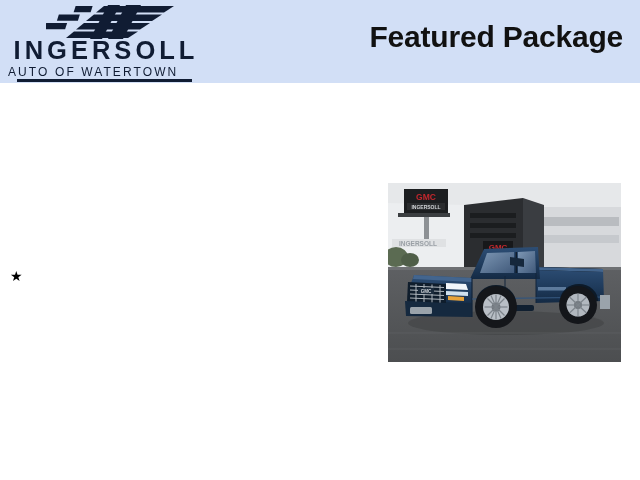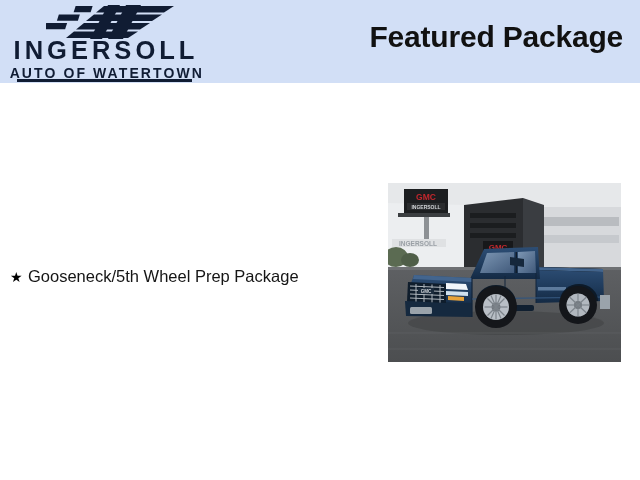--- a/index.html
+++ b/index.html
@@ -53,23 +53,23 @@
     letter-spacing: 4.0px;
     color: #101c33;
     line-height: 1;
     white-space: nowrap;
   }
   #logo-tagline {
     position: absolute;
     left: 0;
     top: 64px;
     width: 196px;
-    text-align: right;
-    font-size: 14px;
-    font-weight: bold;
+    text-align: left;
+    font-size: 12px;
+    font-weight: normal;
     letter-spacing: 2.1px;
     color: #101c33;
     line-height: 1;
     white-space: nowrap;
   }
   #logo-rule {
     position: absolute;
     left: 9px;
     top: 77px;
     width: 175px;
@@ -160,21 +160,20 @@
   <div id="logo-wordmark">INGERSOLL</div>
   <div id="logo-tagline">AUTO OF WATERTOWN</div>
   <div id="logo-rule"></div>
 </div>
 
 <div id="page-title">Featured Package</div>
 
 <ul id="feature-list">
   <li>
     <span class="bullet-star">★</span>
-    <span>Gooseneck/5th Wheel Prep Package</span>
   </li>
 </ul>
 
 <div id="vehicle-photo">
   <svg viewBox="0 0 233 179" width="233" height="179" aria-hidden="true">
     <defs>
       <linearGradient id="bodyG" x1="0" y1="0" x2="0" y2="1">
         <stop offset="0" stop-color="#2d4e75"></stop>
         <stop offset="0.55" stop-color="#1f3b5c"></stop>
         <stop offset="1" stop-color="#142a44"></stop>

